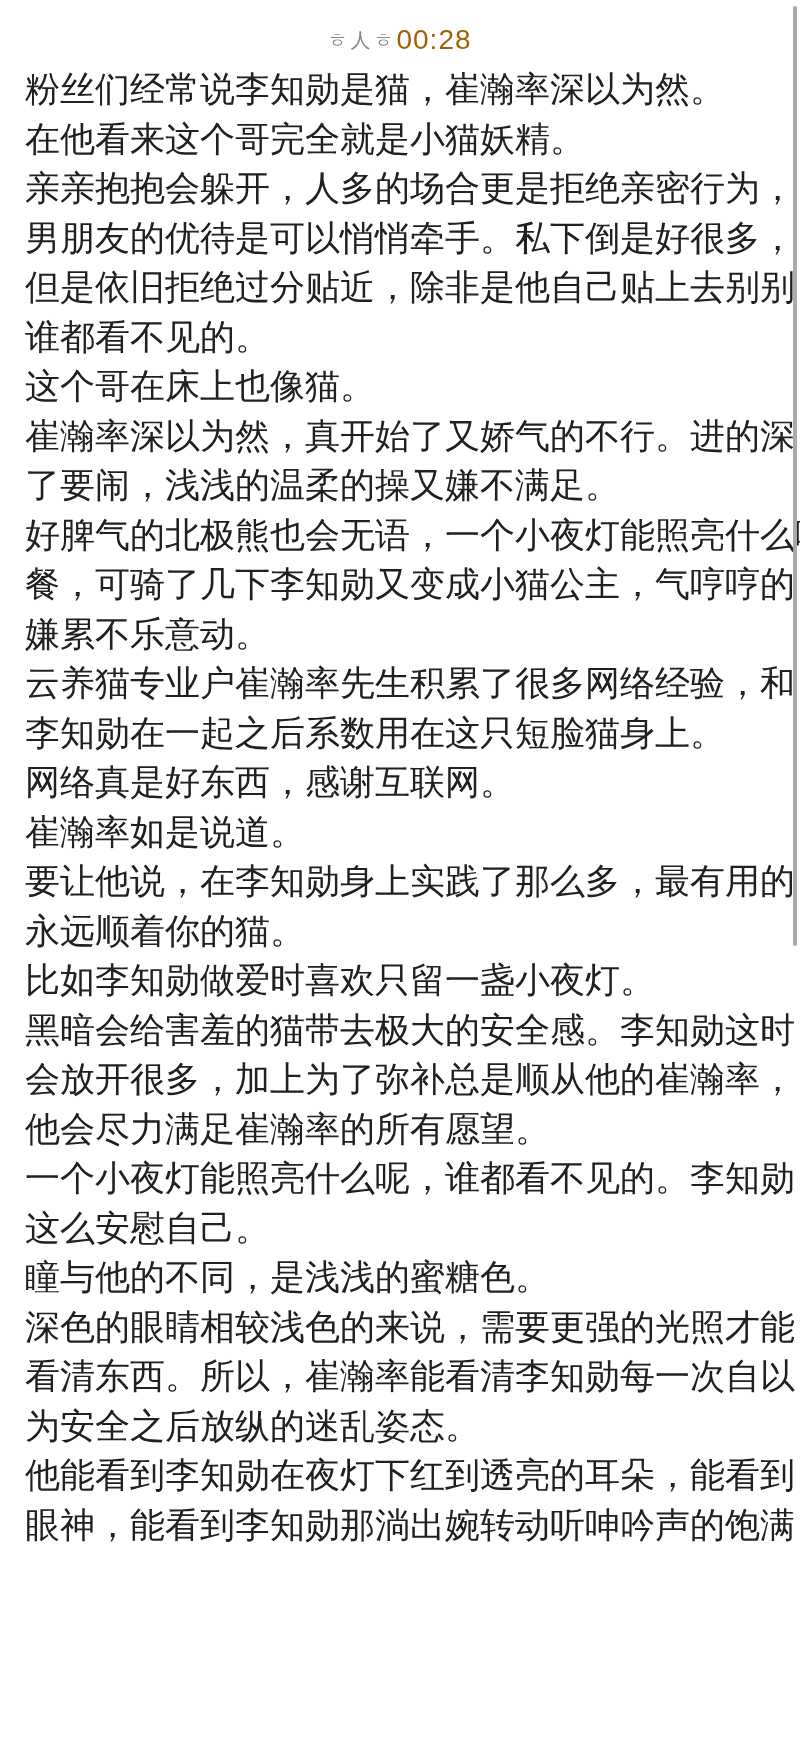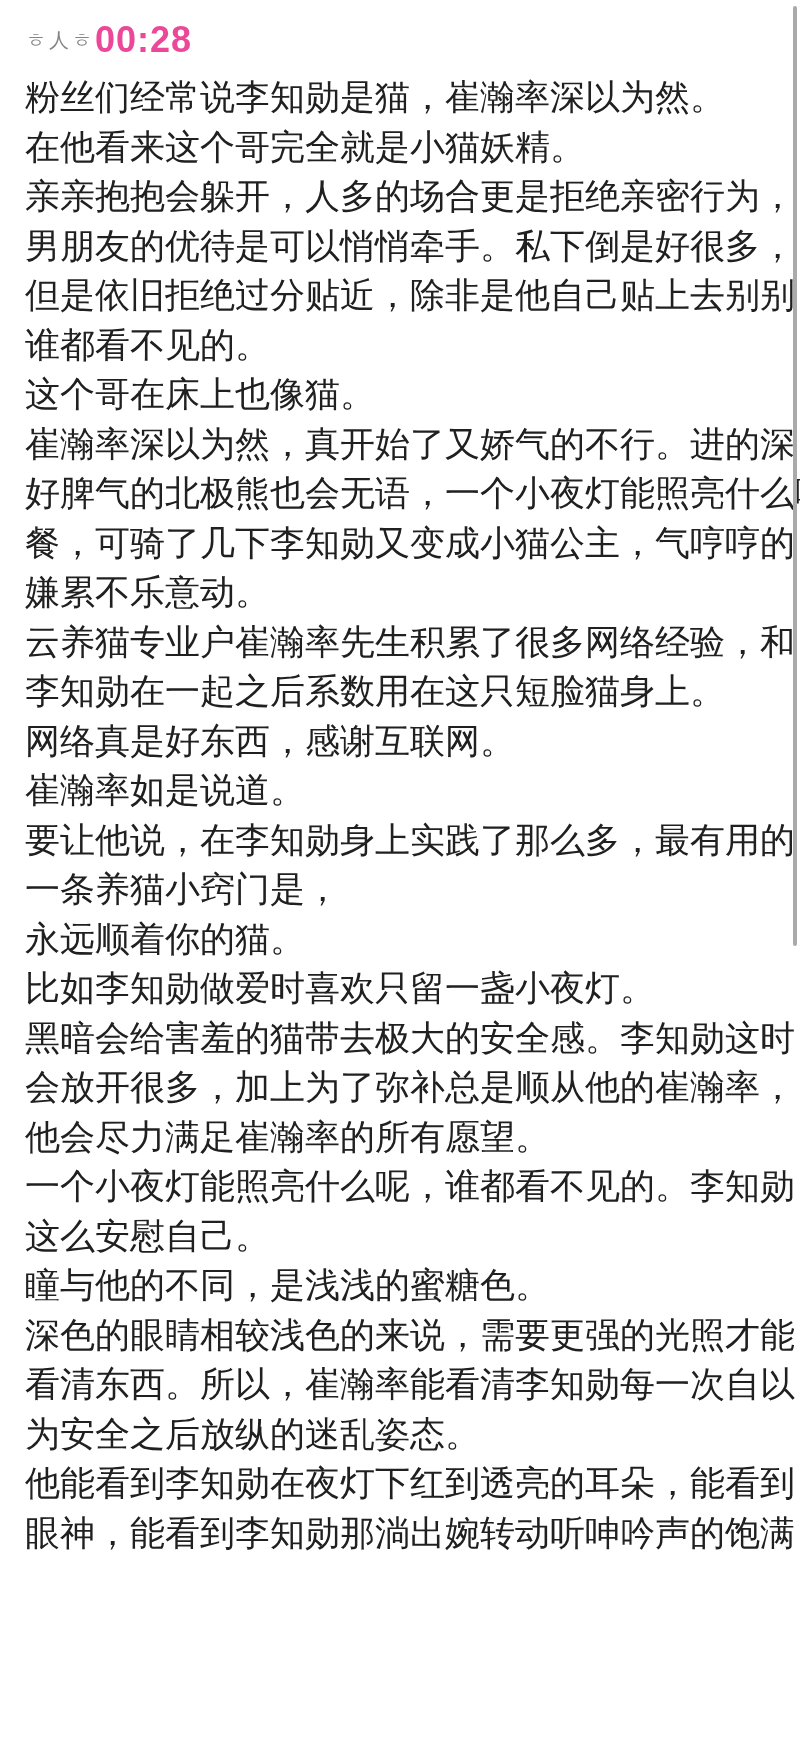--- a/index.html
+++ b/index.html
@@ -17,36 +17,35 @@
   .page {
     width: 100%;
     height: 100%;
     position: relative;
   }
   .header {
     box-sizing: border-box;
     height: 60px;
     padding: 20px 27px 0 26px;
     display: flex;
-    justify-content: flex-start;
+    justify-content: center;
     align-items: center;
   }
   .header-title {
     font-size: 20px;
     letter-spacing: 3px;
     color: #858585;
   }
   .header-time {
-    font-size: 36px;
-    color: #ec4899;
+    font-size: 28px;
+    color: #a16207;
     letter-spacing: 1px;
-    font-weight: bold;
   }
   .content {
-    margin-top: 12px;
+    margin-top: 4px;
     padding-left: 25px;
     padding-right: 11px;
   }
   .text-line {
     font-size: 35px;
     line-height: 49.5px;
     color: #202020;
     white-space: nowrap;
     letter-spacing: 0;
   }
@@ -72,29 +71,29 @@
 
   <div class="content">
       <div class="text-line">粉丝们经常说李知勋是猫，崔瀚率深以为然。</div>
       <div class="text-line">在他看来这个哥完全就是小猫妖精。</div>
       <div class="text-line">亲亲抱抱会躲开，人多的场合更是拒绝亲密行为，</div>
       <div class="text-line">男朋友的优待是可以悄悄牵手。私下倒是好很多，</div>
       <div class="text-line">但是依旧拒绝过分贴近，除非是他自己贴上去别别</div>
       <div class="text-line">谁都看不见的。</div>
       <div class="text-line">这个哥在床上也像猫。</div>
       <div class="text-line">崔瀚率深以为然，真开始了又娇气的不行。进的深</div>
+      <div class="text-line">了要闹，浅浅的温柔的操又嫌不满足。</div>
       <div class="text-line">好脾气的北极熊也会无语，一个小夜灯能照亮什么呢</div>
       <div class="text-line">餐，可骑了几下李知勋又变成小猫公主，气哼哼的</div>
       <div class="text-line">嫌累不乐意动。</div>
       <div class="text-line">云养猫专业户崔瀚率先生积累了很多网络经验，和</div>
       <div class="text-line">李知勋在一起之后系数用在这只短脸猫身上。</div>
       <div class="text-line">网络真是好东西，感谢互联网。</div>
       <div class="text-line">崔瀚率如是说道。</div>
       <div class="text-line">要让他说，在李知勋身上实践了那么多，最有用的</div>
-      <div class="text-line">一条养猫小窍门是，</div>
       <div class="text-line">永远顺着你的猫。</div>
       <div class="text-line">比如李知勋做爱时喜欢只留一盏小夜灯。</div>
       <div class="text-line">黑暗会给害羞的猫带去极大的安全感。李知勋这时</div>
       <div class="text-line">会放开很多，加上为了弥补总是顺从他的崔瀚率，</div>
       <div class="text-line">他会尽力满足崔瀚率的所有愿望。</div>
       <div class="text-line">一个小夜灯能照亮什么呢，谁都看不见的。李知勋</div>
       <div class="text-line">这么安慰自己。</div>
       <div class="text-line">瞳与他的不同，是浅浅的蜜糖色。</div>
       <div class="text-line">深色的眼睛相较浅色的来说，需要更强的光照才能</div>
       <div class="text-line">看清东西。所以，崔瀚率能看清李知勋每一次自以</div>

